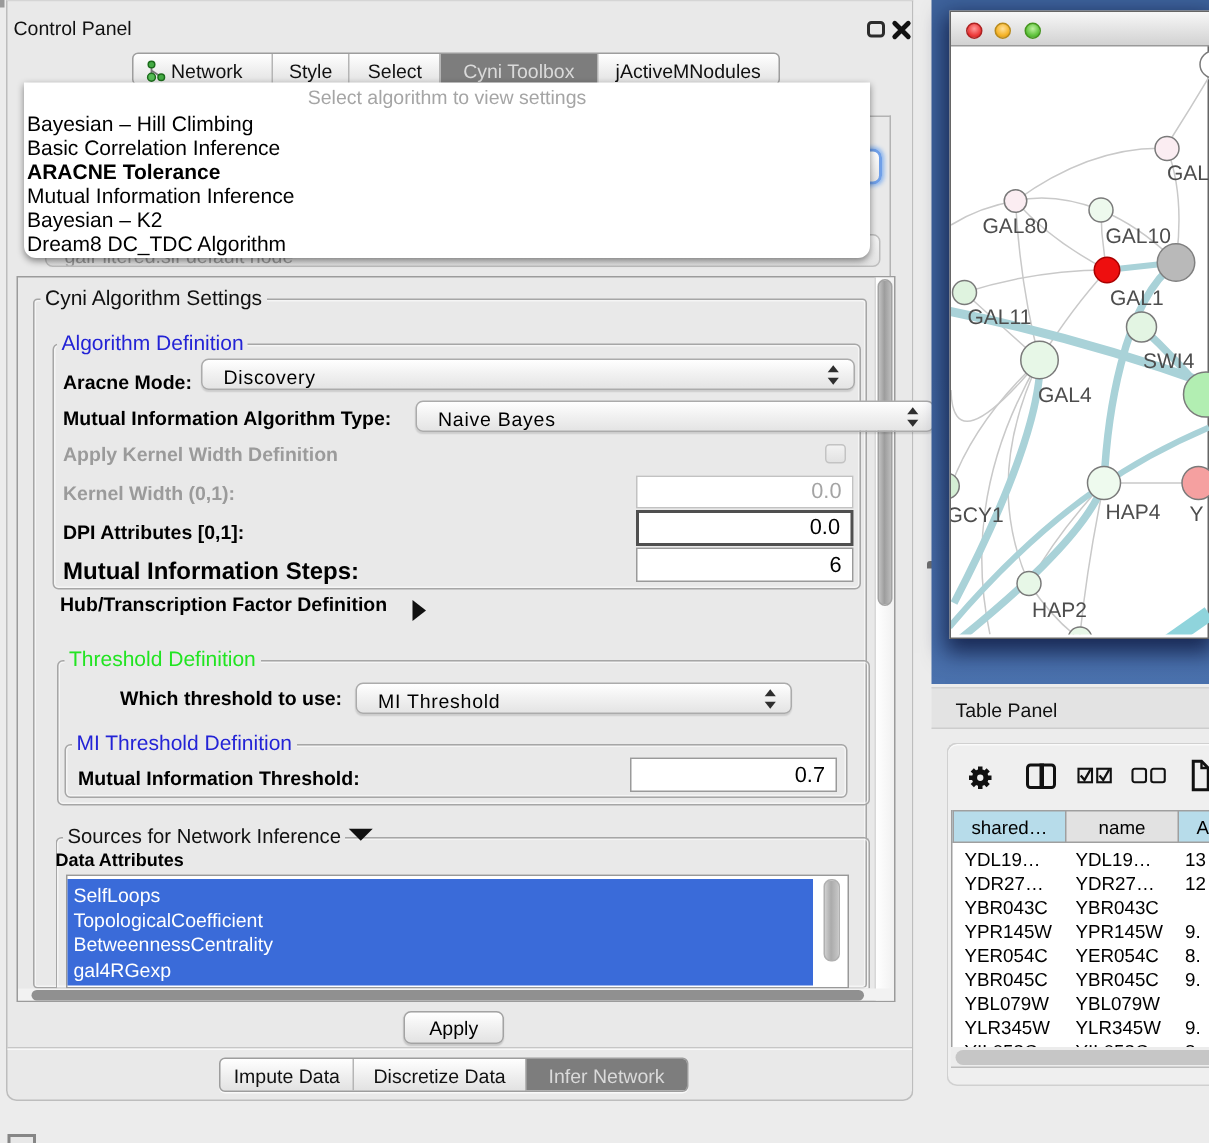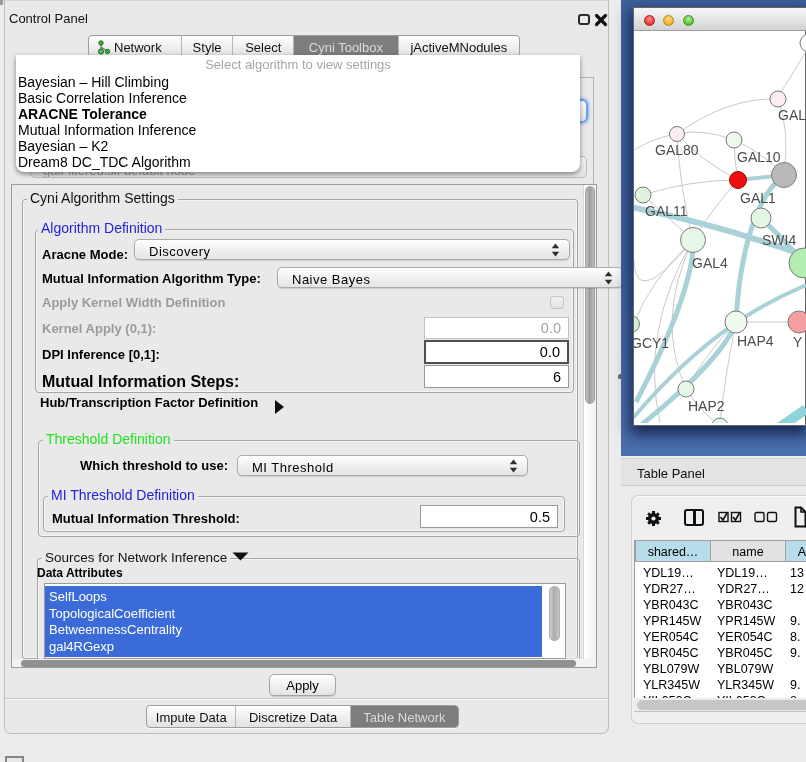--- a/index.html
+++ b/index.html
@@ -80,24 +80,24 @@
 <div class="combo" style="left:277px; top:267px; width:346px; height:21px;">
   <span class="txt">Naive Bayes</span>
   <svg class="arrs" width="9" height="14" viewBox="0 0 9 14">
       <path d="M4.5 0.5 L8.2 5.2 L0.8 5.2 Z" fill="#2e2e2e"></path>
       <path d="M4.5 13.5 L8.2 8.8 L0.8 8.8 Z" fill="#2e2e2e"></path>
     </svg>
 </div>
 <div class="abs b" style="left:42px; top:295px; font-size:13px; color:#9b9b9b;">Apply Kernel Width Definition</div>
 <div class="abs" style="left:550px; top:296px; width:14px; height:13px; border:1px solid #c3c3c3; border-radius:3px; background:linear-gradient(#f2f2f2,#e2e2e2);"></div>
 
-<div class="abs b" style="left:42px; top:321px; font-size:13px; color:#9b9b9b;">Kernel Apply (0,1):</div>
+<div class="abs b" style="left:42px; top:321px; font-size:13px; color:#9b9b9b;">Kernel Width (0,1):</div>
 <div class="tfield" style="left:424px; top:317px; width:145px; height:22px; border:1px solid #c2c2c2; color:#a4a4a4; padding-top:2px; font-size:14.5px;">0.0</div>
 
-<div class="abs b" style="left:42px; top:347px; font-size:13px;">DPI Inference [0,1]:</div>
+<div class="abs b" style="left:42px; top:347px; font-size:13px;">DPI Attributes [0,1]:</div>
 <div class="tfield" style="left:424px; top:340px; width:145px; height:24px; border:2px solid #4f4f4f; padding-top:2px; font-size:14.5px;">0.0</div>
 
 <div class="abs b" style="left:42px; top:373px; font-size:16px;">Mutual Information Steps:</div>
 <div class="tfield" style="left:424px; top:365px; width:145px; height:23px; border:1px solid #9a9a9a; padding-top:3px; font-size:14.5px;">6</div>
 
 <div class="abs b" style="left:40px; top:395px; font-size:13px;">Hub/Transcription Factor Definition</div>
 <svg class="abs" style="left:272px; top:399px;" width="14" height="16" viewBox="0 0 14 16">
     <path d="M3 1 L12 8 L3 15 Z" fill="#111"></path>
   </svg>
 
@@ -109,21 +109,21 @@
   <span class="txt">MI Threshold</span>
   <svg class="arrs" width="9" height="14" viewBox="0 0 9 14">
       <path d="M4.5 0.5 L8.2 5.2 L0.8 5.2 Z" fill="#2e2e2e"></path>
       <path d="M4.5 13.5 L8.2 8.8 L0.8 8.8 Z" fill="#2e2e2e"></path>
     </svg>
 </div>
 
 <div class="etch" style="left:43px; top:496px; width:522px; height:36px;"></div>
 <div class="grouptitle" style="left:48px; top:489px; color:#2323d6; font-size:14px;">MI Threshold Definition</div>
 <div class="abs b" style="left:52px; top:511px; font-size:13px;">Mutual Information Threshold:</div>
-<div class="tfield" style="left:420px; top:505px; width:138px; height:23px; border:1px solid #9a9a9a; padding-top:3px; font-size:14.5px;">0.5</div>
+<div class="tfield" style="left:420px; top:505px; width:138px; height:23px; border:1px solid #9a9a9a; padding-top:3px; font-size:14.5px;">0.7</div>
 
 <div class="etch" style="left:37px; top:558px; width:543px; height:101px; border-bottom:none; border-radius:4px 4px 0 0;"></div>
 <div class="grouptitle" style="left:42px; top:551px; color:#111; font-size:13.5px;">Sources for Network Inference</div>
 <svg class="abs" style="left:232px; top:552px;" width="17" height="9" viewBox="0 0 17 9">
     <path d="M0.5 0.5 L16.5 0.5 L8.5 8.5 Z" fill="#111"></path>
   </svg>
 <div class="abs b" style="left:37px; top:566px; font-size:12px;">Data Attributes</div>
 
 <div class="abs" style="left:44px; top:583px; width:522px; height:76px; border:1px solid #999; background:#fff;"></div>
 <div class="abs" style="left:45px; top:586px; width:497px; height:71px; background:#3a6bd9;"></div>
@@ -135,21 +135,21 @@
 <div class="abs" style="left:21px; top:660px; width:555px; height:7px; border-radius:3.5px; background:#909090;"></div>
 
 <div class="abs" style="left:269px; top:674px; width:67px; height:22px; border:1px solid #a3a3a3; border-radius:5px; background:linear-gradient(#ffffff,#efefef 55%,#e3e3e3); font-size:13px; text-align:center; padding-top:3px; box-shadow:0 1px 1px rgba(0,0,0,.15);">Apply</div>
 
 <div class="abs" style="left:5px; top:698px; width:603px; height:1px; background:#c6c6c6;"></div>
 <div class="abs" style="left:5px; top:699px; width:603px; height:1px; background:#f8f8f8;"></div>
 
 <div class="seg" style="left:146px; top:705px; width:313px; height:23px;">
   <div style="width:89px;">Impute Data</div>
   <div style="width:115px;">Discretize Data</div>
-  <div class="sel" style="width:109px;">Table Network</div>
+  <div class="sel" style="width:109px;">Infer Network</div>
 </div>
 
 <div class="abs" style="left:16px; top:55px; width:564px; height:117px; background:#fff; border-radius:0 0 8px 8px; box-shadow:0 2px 5px rgba(0,0,0,.45); z-index:50;"></div>
 <div class="abs" style="left:16px; top:57px; width:564px; font-size:13px; color:#a5a5a5; text-align:center; z-index:51;">Select algorithm to view settings</div>
 <div class="abs" style="left:18px; top:74px; font-size:14px; color:#000; line-height:16px; z-index:51;">Bayesian – Hill Climbing<br>Basic Correlation Inference<br><span class="b">ARACNE Tolerance</span><br>Mutual Information Inference<br>Bayesian – K2<br>Dream8 DC_TDC Algorithm</div>
 
 <div class="abs" style="left:618px; top:374px; width:4px; height:5px; background:#6f6f6f; border-radius:2px 0 0 0;"></div>
 
 <div class="abs" style="left:5px; top:756px; width:19px; height:10px; border:2px solid #868686; background:#e8e8e8;"></div>
 

